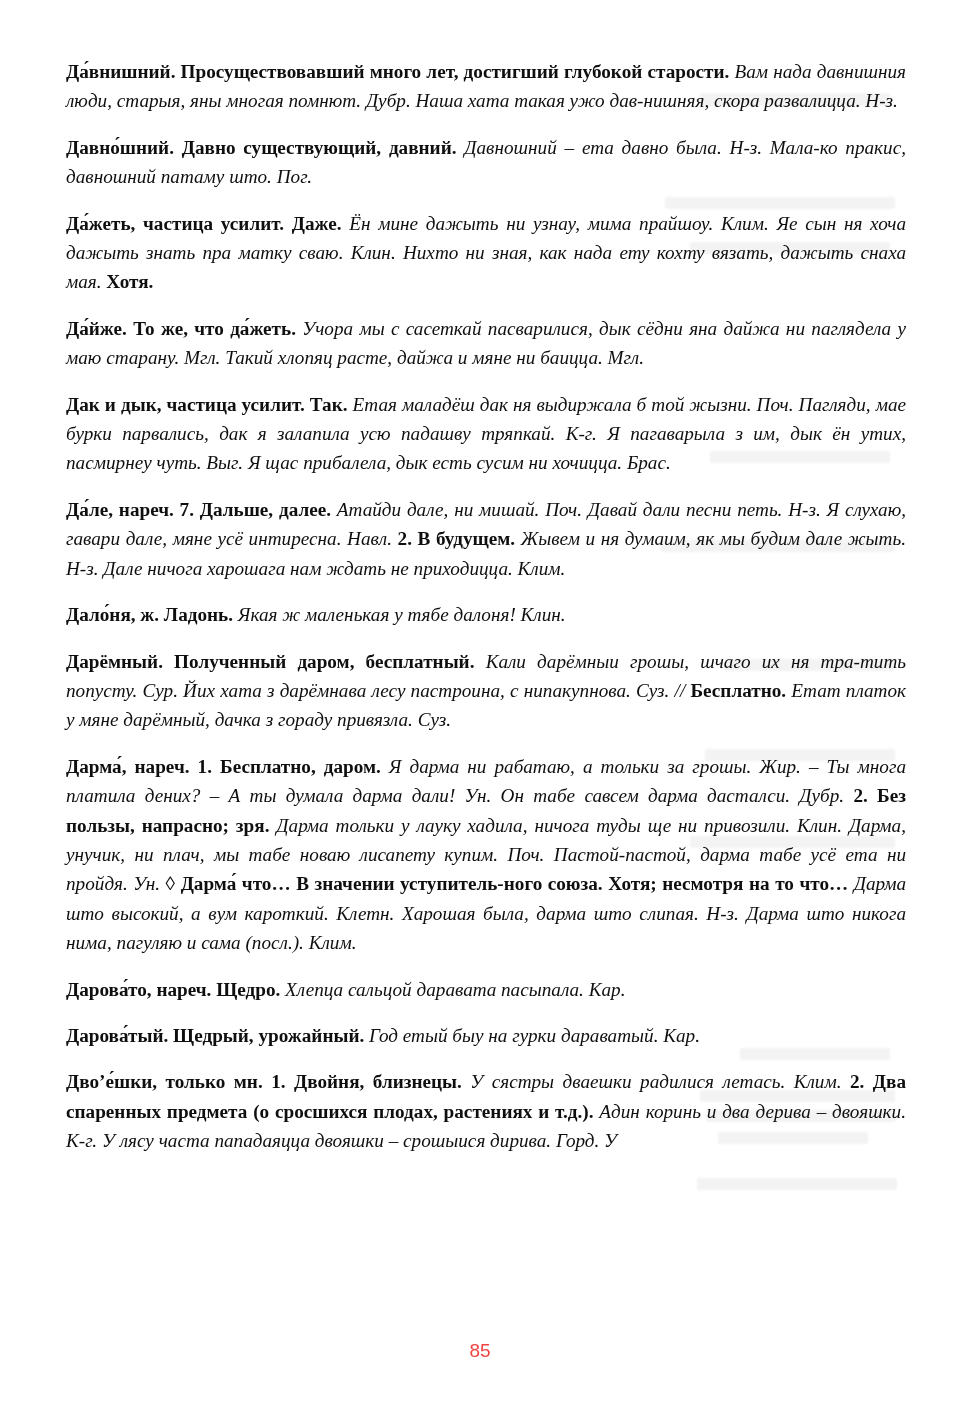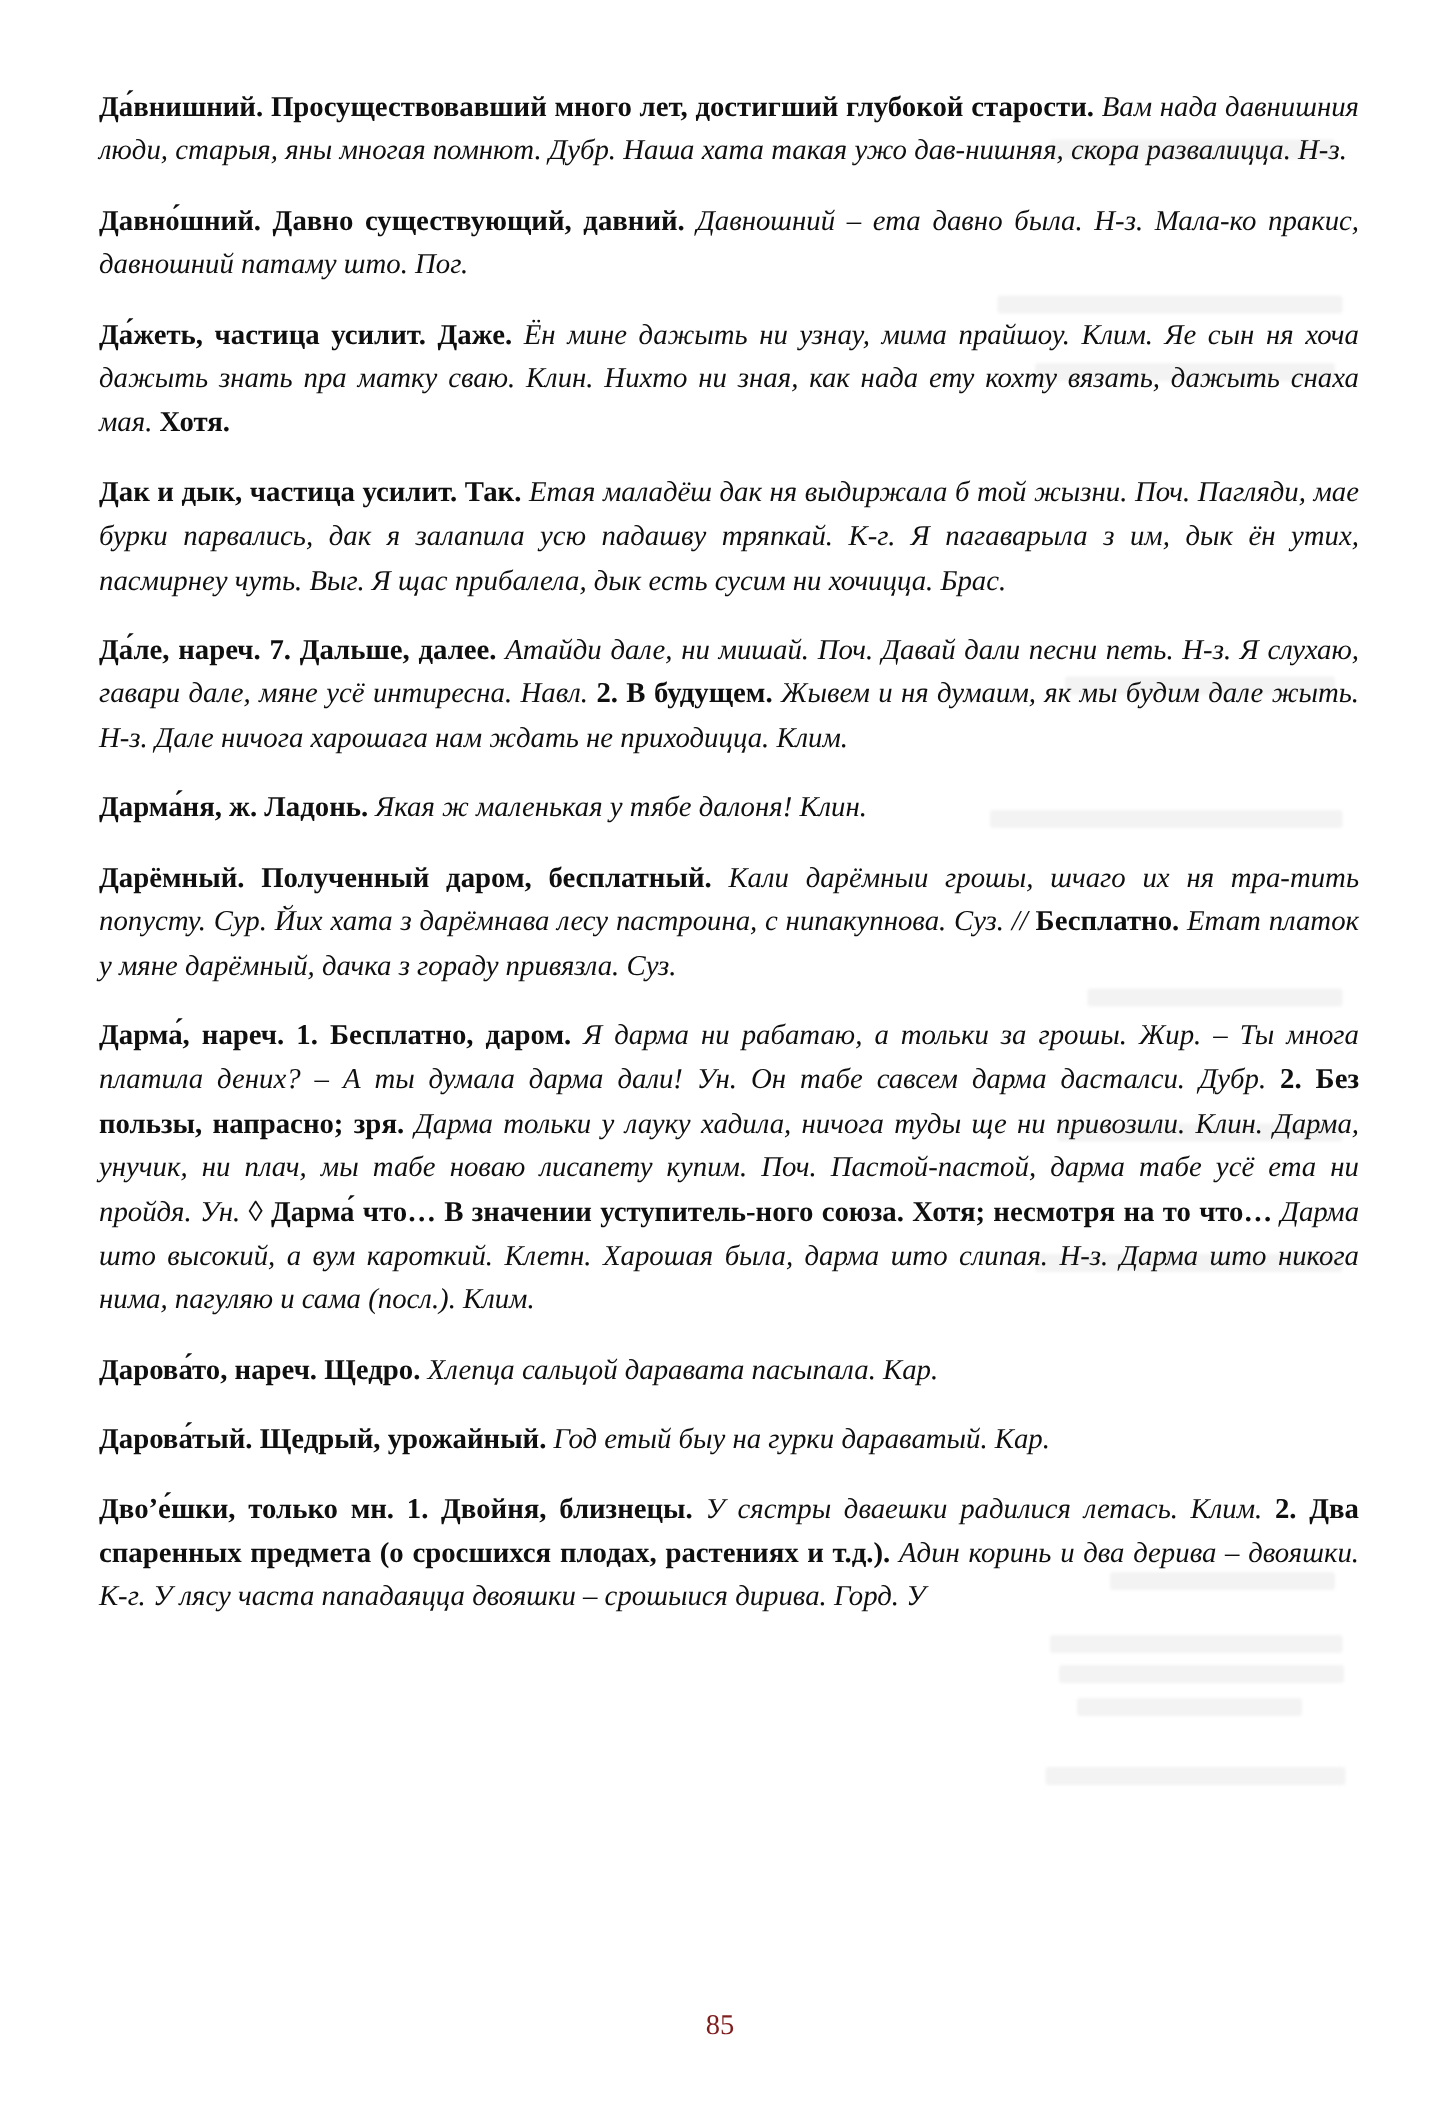--- a/index.html
+++ b/index.html
@@ -49,23 +49,23 @@
   .ex {           
     font-style: italic;
     font-weight: normal;
   }
   .page-number {
     position: absolute;
     left: 0;
     top: 1340px;
     width: 960px;
     text-align: center;
-    font-family: Liberation Serif, serif;
+    font-family: Liberation Sans, sans-serif;
     font-size: 19px;
-    color: #7f1d1d;
+    color: #ef4444;
   }
 </style>
 </head>
 <body>
 
 <div class="page">
 
   <div class="bleed" style="left:700px;top:93px;width:190px;height:13px;"></div>
   <div class="bleed" style="left:665px;top:197px;width:230px;height:12px;"></div>
   <div class="bleed" style="left:690px;top:242px;width:200px;height:12px;"></div>
@@ -77,23 +77,24 @@
   <div class="bleed" style="left:740px;top:1048px;width:150px;height:12px;"></div>
   <div class="bleed" style="left:700px;top:1090px;width:195px;height:12px;"></div>
   <div class="bleed" style="left:706px;top:1110px;width:190px;height:12px;"></div>
   <div class="bleed" style="left:718px;top:1132px;width:150px;height:12px;"></div>
   <div class="bleed" style="left:697px;top:1178px;width:200px;height:12px;"></div>
 
   <div class="text-column">
       <p class="entry"><span class="hw">Да́внишний. Просуществовавший много лет, достигший глубокой старости. </span><span class="ex">Вам нада давнишния люди, старыя, яны многая помнют. Дубр. Наша хата такая ужо дав-нишняя, скора развалицца. Н-з.</span></p>
       <p class="entry"><span class="hw">Давно́шний. Давно существующий, давний. </span><span class="ex">Давношний – ета давно была. Н-з. Мала-ко пракис, давношний патаму што. Пог.</span></p>
       <p class="entry"><span class="hw">Да́жеть, частица усилит. Даже. </span><span class="ex">Ён мине дажыть ни узнау, мима прайшоу. Клим. Яе сын ня хоча дажыть знать пра матку сваю. Клин. Нихто ни зная, как нада ету кохту вязать, дажыть снаха мая. </span><span class="hw">Хотя.</span></p>
+      <p class="entry"><span class="hw">Да́йже. То же, что да́жеть. </span><span class="ex">Учора мы с сасеткай пасварилися, дык сёдни яна дайжа ни паглядела у маю старану. Мгл. Такий хлопяц расте, дайжа и мяне ни баицца. Мгл.</span></p>
       <p class="entry"><span class="hw">Дак и дык, частица усилит. Так. </span><span class="ex">Етая маладёш дак ня выдиржала б той жызни. Поч. Пагляди, мае бурки парвались, дак я залапила усю падашву тряпкай. К-г. Я пагаварыла з им, дык ён утих, пасмирнеу чуть. Выг. Я щас прибалела,  дык есть сусим ни хочицца. Брас.</span></p>
       <p class="entry"><span class="hw">Да́ле, нареч. 7. Дальше, далее. </span><span class="ex">Атайди дале, ни мишай. Поч. Давай дали песни петь. Н-з. Я слухаю, гавари дале, мяне усё интиресна. Навл. </span><span class="hw">2. В будущем. </span><span class="ex">Жывем и ня думаим, як мы будим дале жыть. Н-з. Дале ничога харошага нам ждать не приходицца. Клим.</span></p>
-      <p class="entry"><span class="hw">Дарма́ня, ж. Ладонь. </span><span class="ex">Якая ж маленькая у тябе далоня! Клин.</span></p>
+      <p class="entry"><span class="hw">Дало́ня, ж. Ладонь. </span><span class="ex">Якая ж маленькая у тябе далоня! Клин.</span></p>
       <p class="entry"><span class="hw">Дарёмный. Полученный даром, бесплатный. </span><span class="ex">Кали дарёмныи грошы, шчаго их ня тра-тить попусту. Сур. Йих хата з дарёмнава лесу пастроина, с нипакупнова. Суз. // </span><span class="hw">Бесплатно. </span><span class="ex">Етат платок у мяне дарёмный, дачка з гораду привязла. Суз.</span></p>
       <p class="entry"><span class="hw">Дарма́, нареч. 1. Бесплатно, даром. </span><span class="ex">Я дарма ни рабатаю, а тольки за грошы. Жир. – Ты многа платила дених? – А ты думала дарма дали! Ун. Он табе савсем дарма дасталси. Дубр. </span><span class="hw">2. Без пользы, напрасно; зря. </span><span class="ex">Дарма тольки у лауку хадила, ничога туды ще ни привозили. Клин. Дарма, унучик, ни плач, мы табе новаю лисапету купим. Поч. Пастой-пастой, дарма табе усё ета ни пройдя. Ун. ◊ </span><span class="hw">Дарма́ что… В значении уступитель-ного союза. Хотя; несмотря на то что… </span><span class="ex">Дарма што высокий, а вум кароткий. Клетн. Харошая была, дарма што слипая. Н-з. Дарма што никога нима, пагуляю и сама (посл.). Клим.</span></p>
       <p class="entry"><span class="hw">Дарова́то, нареч. Щедро. </span><span class="ex">Хлепца сальцой дараватa пасыпала. Кар.</span></p>
       <p class="entry"><span class="hw">Дарова́тый. Щедрый, урожайный. </span><span class="ex">Год етый быу на гурки дараватый. Кар.</span></p>
       <p class="entry"><span class="hw">Дво’е́шки, только мн. 1. Двойня, близнецы. </span><span class="ex">У сястры дваешки радилися летась. Клим. </span><span class="hw">2. Два спаренных предмета (о сросшихся плодах, растениях и т.д.). </span><span class="ex">Адин коринь и два дерива – двояшки. К-г. У лясу часта пападаяцца двояшки – срошыися дирива. Горд. У</span></p>
     </div>
 
   <div class="page-number">85</div>
 
 </div>

